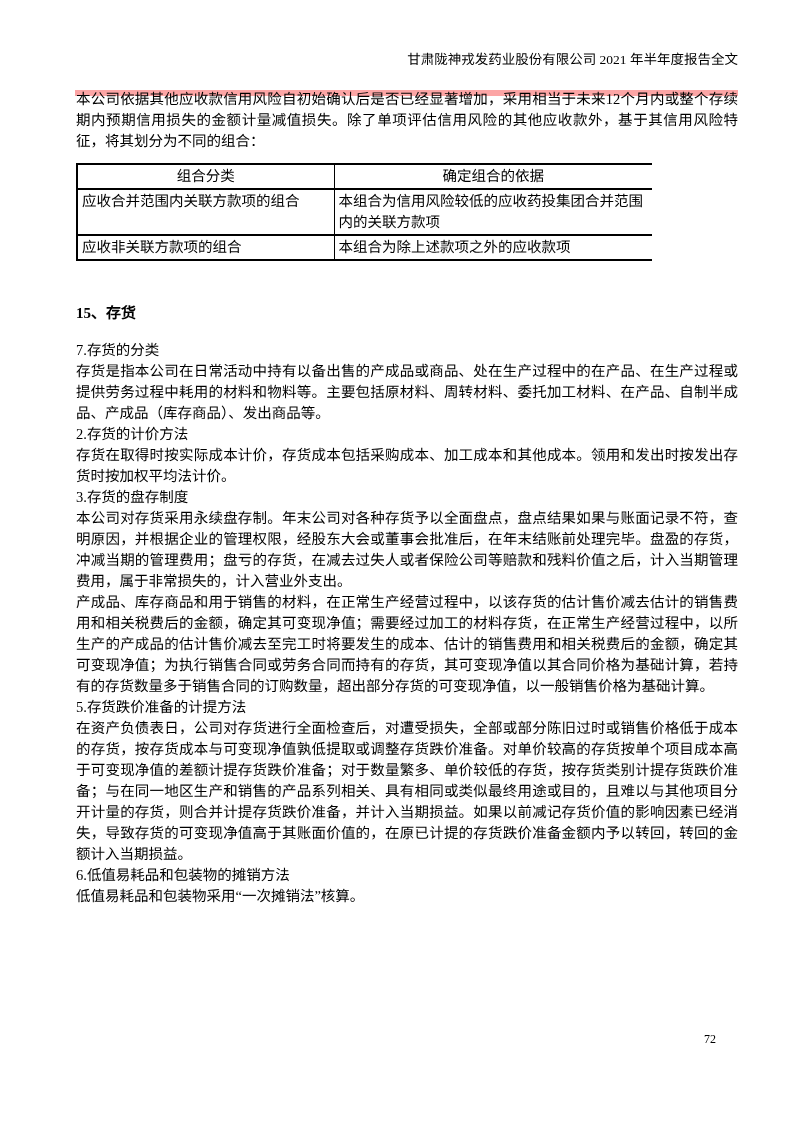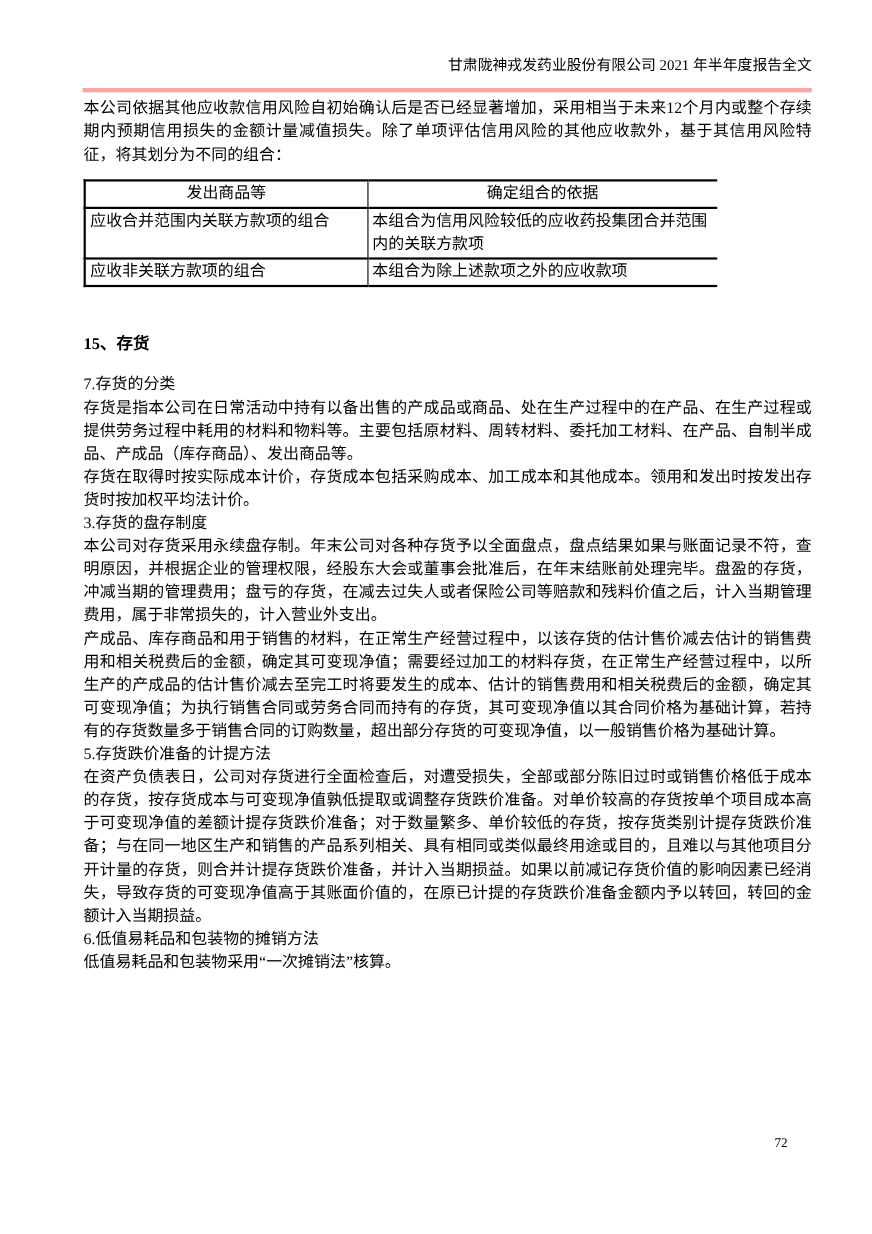--- a/index.html
+++ b/index.html
@@ -14,22 +14,22 @@
     overflow: hidden;
   }
   .page-header {
     position: absolute;
     top: 50px;
     left: 75px;
     width: 663px;
     text-align: right;
     font-size: 13.5px;
     line-height: 20px;
-    padding-bottom: 10px;
-    border-bottom: 4px solid #fca5a5;
+    padding-bottom: 20px;
+    border-bottom: 6px solid #fca5a5;
     white-space: nowrap;
     font-family: Liberation Serif, serif;
   }
   .content {
     position: absolute;
     top: 89px;
     left: 76px;
     width: 662px;
     font-size: 14.5px;
     line-height: 21px;
@@ -92,40 +92,41 @@
 
   <p class="intro">本公司依据其他应收款信用风险自初始确认后是否已经显著增加，采用相当于未来12个月内或整个存续期内预期信用损失的金额计量减值损失。除了单项评估信用风险的其他应收款外，基于其信用风险特征，将其划分为不同的组合：</p>
 
   <table class="portfolio">
     <colgroup>
         <col class="c1">
         <col class="c2">
       </colgroup>
     <thead>
       <tr>
-        <th>发出商品等</th>
+        <th>组合分类</th>
         <th>确定组合的依据</th>
       </tr>
     </thead>
     <tbody>
       <tr>
         <td>应收合并范围内关联方款项的组合</td>
         <td>本组合为信用风险较低的应收药投集团合并范围内的关联方款项</td>
       </tr>
       <tr>
         <td>应收非关联方款项的组合</td>
         <td>本组合为除上述款项之外的应收款项</td>
       </tr>
     </tbody>
   </table>
 
   <h2 class="section-title">15、存货</h2>
 
   <p class="body-par">7.存货的分类</p>
   <p class="body-par">存货是指本公司在日常活动中持有以备出售的产成品或商品、处在生产过程中的在产品、在生产过程或提供劳务过程中耗用的材料和物料等。主要包括原材料、周转材料、委托加工材料、在产品、自制半成品、产成品（库存商品）、发出商品等。</p>
+  <p class="body-par">2.存货的计价方法</p>
   <p class="body-par">存货在取得时按实际成本计价，存货成本包括采购成本、加工成本和其他成本。领用和发出时按发出存货时按加权平均法计价。</p>
   <p class="body-par">3.存货的盘存制度</p>
   <p class="body-par">本公司对存货采用永续盘存制。年末公司对各种存货予以全面盘点，盘点结果如果与账面记录不符，查明原因，并根据企业的管理权限，经股东大会或董事会批准后，在年末结账前处理完毕。盘盈的存货，冲减当期的管理费用；盘亏的存货，在减去过失人或者保险公司等赔款和残料价值之后，计入当期管理费用，属于非常损失的，计入营业外支出。</p>
   <p class="body-par">产成品、库存商品和用于销售的材料，在正常生产经营过程中，以该存货的估计售价减去估计的销售费用和相关税费后的金额，确定其可变现净值；需要经过加工的材料存货，在正常生产经营过程中，以所生产的产成品的估计售价减去至完工时将要发生的成本、估计的销售费用和相关税费后的金额，确定其可变现净值；为执行销售合同或劳务合同而持有的存货，其可变现净值以其合同价格为基础计算，若持有的存货数量多于销售合同的订购数量，超出部分存货的可变现净值，以一般销售价格为基础计算。</p>
   <p class="body-par">5.存货跌价准备的计提方法</p>
   <p class="body-par">在资产负债表日，公司对存货进行全面检查后，对遭受损失，全部或部分陈旧过时或销售价格低于成本的存货，按存货成本与可变现净值孰低提取或调整存货跌价准备。对单价较高的存货按单个项目成本高于可变现净值的差额计提存货跌价准备；对于数量繁多、单价较低的存货，按存货类别计提存货跌价准备；与在同一地区生产和销售的产品系列相关、具有相同或类似最终用途或目的，且难以与其他项目分开计量的存货，则合并计提存货跌价准备，并计入当期损益。如果以前减记存货价值的影响因素已经消失，导致存货的可变现净值高于其账面价值的，在原已计提的存货跌价准备金额内予以转回，转回的金额计入当期损益。</p>
   <p class="body-par">6.低值易耗品和包装物的摊销方法</p>
   <p class="body-par">低值易耗品和包装物采用“一次摊销法”核算。</p>
 
 </div>

